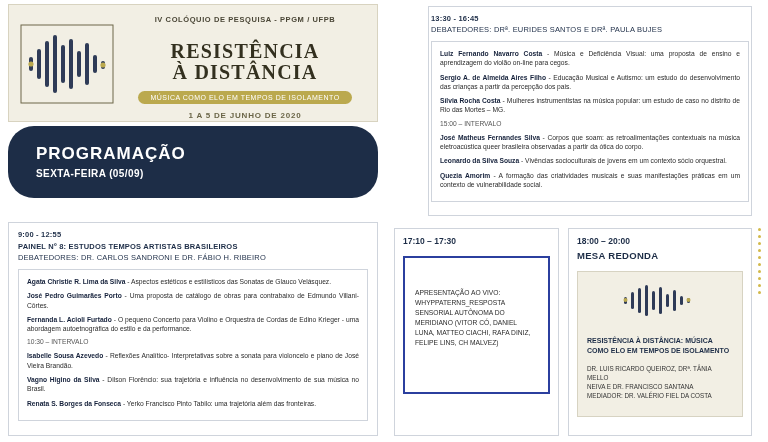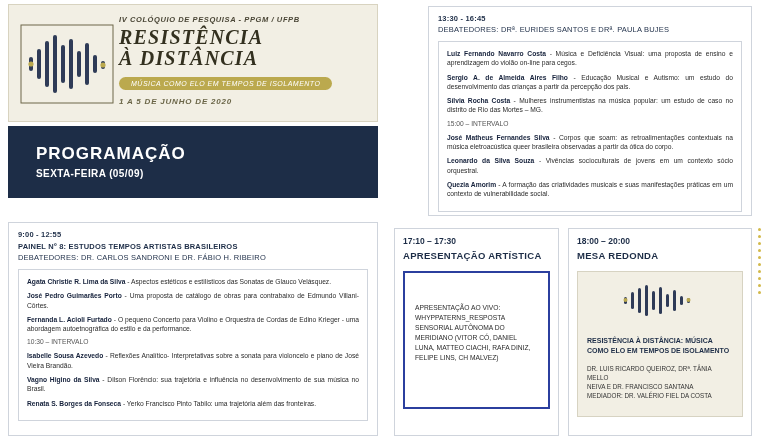--- a/index.html
+++ b/index.html
@@ -47,38 +47,37 @@
     width: 96px;
     height: 98px;
   }
   .hero-bars svg { display:block; }
 
   .hero-text {
     position: absolute;
     left: 110px;
     top: 6px;
     width: 252px;
-    text-align: left;
+    text-align: center;
     color: #3d3a2f;
-    font-style: italic;
   }
   .hero-sub1 {
     font-size: 7.5px;
     letter-spacing: 0.6px;
     font-weight: bold;
     color: #4a4636;
     margin-top: 4px;
   }
   .hero-title {
     font-family: "Liberation Serif", serif;
     font-size: 20px;
     font-weight: bold;
     letter-spacing: 1.2px;
     line-height: 20px;
-    margin-top: 3px;
+    margin-top: 17px;
     color: #33301f;
   }
   .hero-title2 {
     font-family: "Liberation Serif", serif;
     font-size: 20px;
     font-weight: bold;
     letter-spacing: 1.2px;
     line-height: 22px;
     color: #33301f;
   }
@@ -101,20 +100,21 @@
   }
 
   .prog-band {
     position: absolute;
     left: 8px;
     top: 126px;
     width: 370px;
     height: 72px;
     background: #1d2d47;
     color: #ffffff;
+    border-radius: 26px;
   }
   .prog-title {
     position: absolute;
     left: 28px;
     top: 18px;
     font-size: 17px;
     font-weight: bold;
     letter-spacing: 1px;
   }
   .prog-sub {
@@ -188,21 +188,21 @@
 
   .panel9 {
     position: absolute;
     left: 42px;
     top: 6px;
     width: 324px;
     height: 210px;
     border: 1px solid #cfd4dc;
     box-sizing: border-box;
     background: #ffffff;
-    padding: 7px 9px;
+    padding: 7px 2px;
   }
 
   .card {
     position: absolute;
     border: 1px solid #cfd4dc;
     box-sizing: border-box;
     background: #ffffff;
   }
   .card-art {
     left: 8px;
@@ -381,21 +381,20 @@
           <b>Leonardo da Silva Souza</b><span> - Vivências socioculturais de jovens em um contexto sócio orquestral.</span>
         </div>
         <div class="entry">
           <b>Quezia Amorim</b><span> - A formação das criatividades musicais e suas manifestações práticas em um contexto de vulnerabilidade social.</span>
         </div>
       </div>
     </div>
 
     <div class="card card-art">
       <div class="card-time">17:10 – 17:30</div>
-      <div class="card-title">APRESENTAÇÃO ARTÍSTICA</div>
       <div class="art-inner">
         <div class="art-text">APRESENTAÇÃO AO VIVO: WHYPPATERNS_RESPOSTA SENSORIAL AUTÔNOMA DO MERIDIANO (VITOR CÓ, DANIEL LUNA, MATTEO CIACHI, RAFA DINIZ, FELIPE LINS, CH MALVEZ)</div>
       </div>
     </div>
 
     <div class="card card-mesa">
       <div class="card-time">18:00 – 20:00</div>
       <div class="card-title">MESA REDONDA</div>
       <div class="mesa-inner">
         <div class="mesa-logo">

